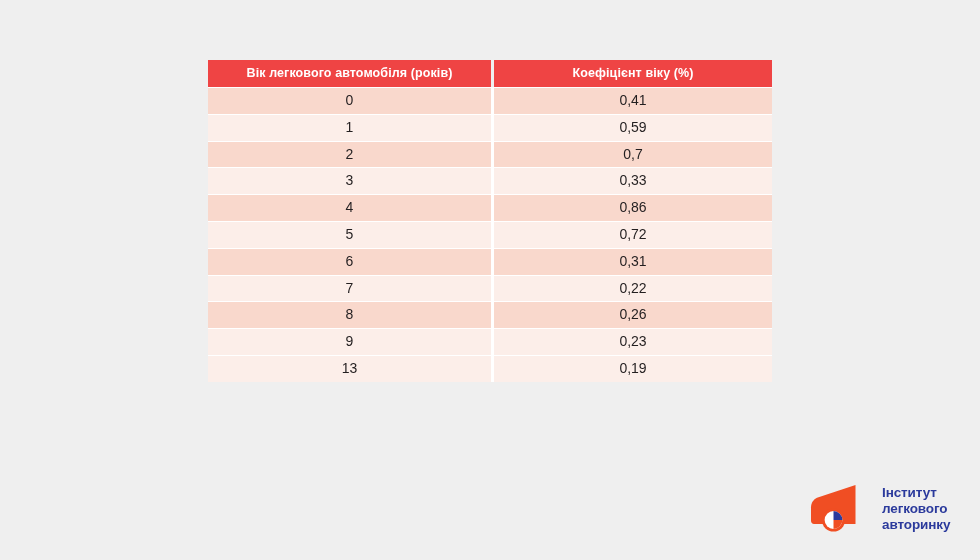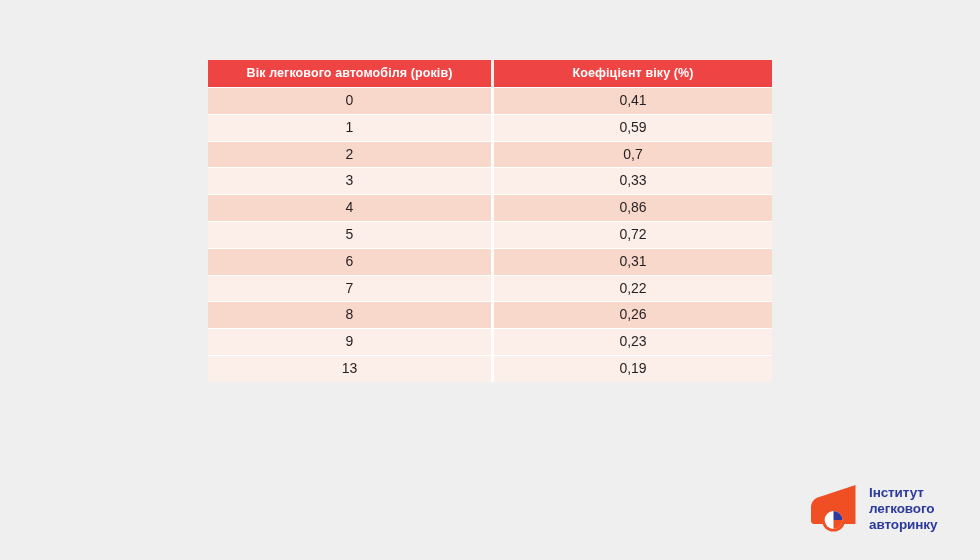--- a/index.html
+++ b/index.html
@@ -62,21 +62,21 @@
 
   
   #logo {
     position: absolute;
     left: 808px;
     top: 478px;
     width: 156px;
     height: 62px;
     display: flex;
     align-items: center;
-    gap: 7px;
+    gap: 20px;
   }
   #logo-mark {
     width: 54px;
     height: 54px;
     flex: 0 0 54px;
   }
   #logo-text {
     display: flex;
     flex-direction: column;
     justify-content: center;

